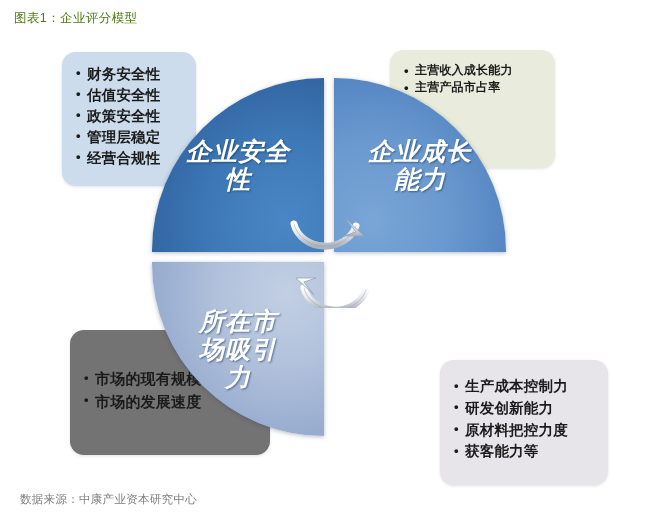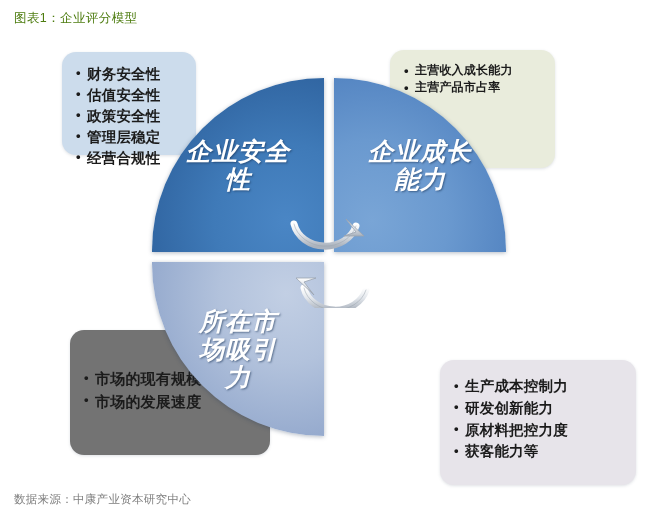--- a/index.html
+++ b/index.html
@@ -20,21 +20,21 @@
     position: absolute;
     left: 14px;
     top: 10px;
     font-size: 12.5px;
     color: #4d7c0f;
     letter-spacing: 0.4px;
     white-space: nowrap;
   }
   .fig-source {
     position: absolute;
-    left: 14px;
+    left: 20px;
     top: 492px;
     font-size: 11.5px;
     color: #7d7d7d;
     letter-spacing: 0.3px;
     white-space: nowrap;
   }
 
   
   .model-stage {
     position: absolute;
@@ -67,24 +67,24 @@
     letter-spacing: 0.2px;
   }
   .callout li::before {
     content: "\2022";
     position: absolute;
     left: 0;
     top: -0.5px;
     font-size: 13px;
   }
 
-  #box-safety   { left: 62px;  top: 22px;  width: 134px; height: 103px; background: #ccdcec; }
+  #box-safety   { left: 62px;  top: 22px;  width: 134px; height: 134px; background: #ccdcec; }
   #box-growth   { left: 390px; top: 20px;  width: 165px; height: 118px; background: #e9ecdc; }
   #box-market   { left: 70px;  top: 300px; width: 200px; height: 125px; background: #737373; }
-  #box-success  { left: 440px; top: 330px; width: 196px; height: 125px; background: #e7e4ea; }
+  #box-success  { left: 440px; top: 330px; width: 168px; height: 125px; background: #e7e4ea; }
 
   #box-growth li  { font-size: 12px; }
   #box-market li  { font-size: 15px; line-height: 1.5; }
   #box-success li { font-size: 14.5px; line-height: 1.5; }
   #box-market ul  { margin-top: 26px; }
   #box-success ul { margin-top: 4px; }
 
   
   .circle-wrap {
     position: absolute;

